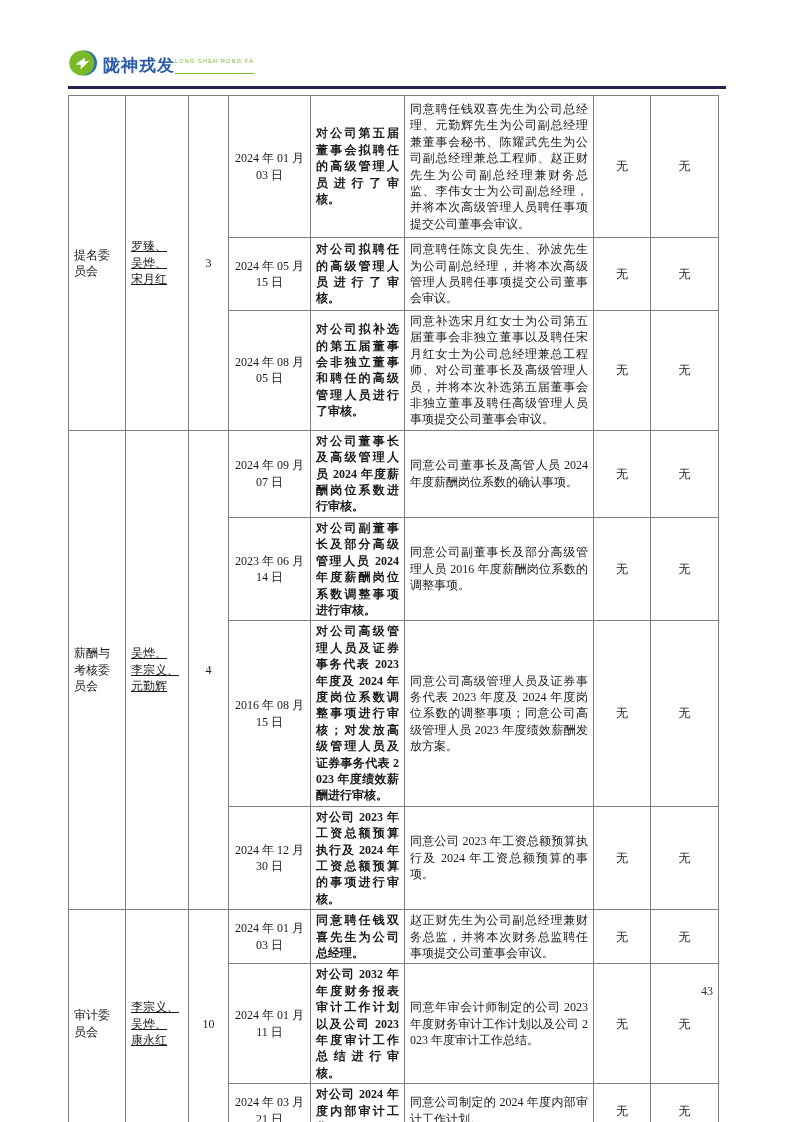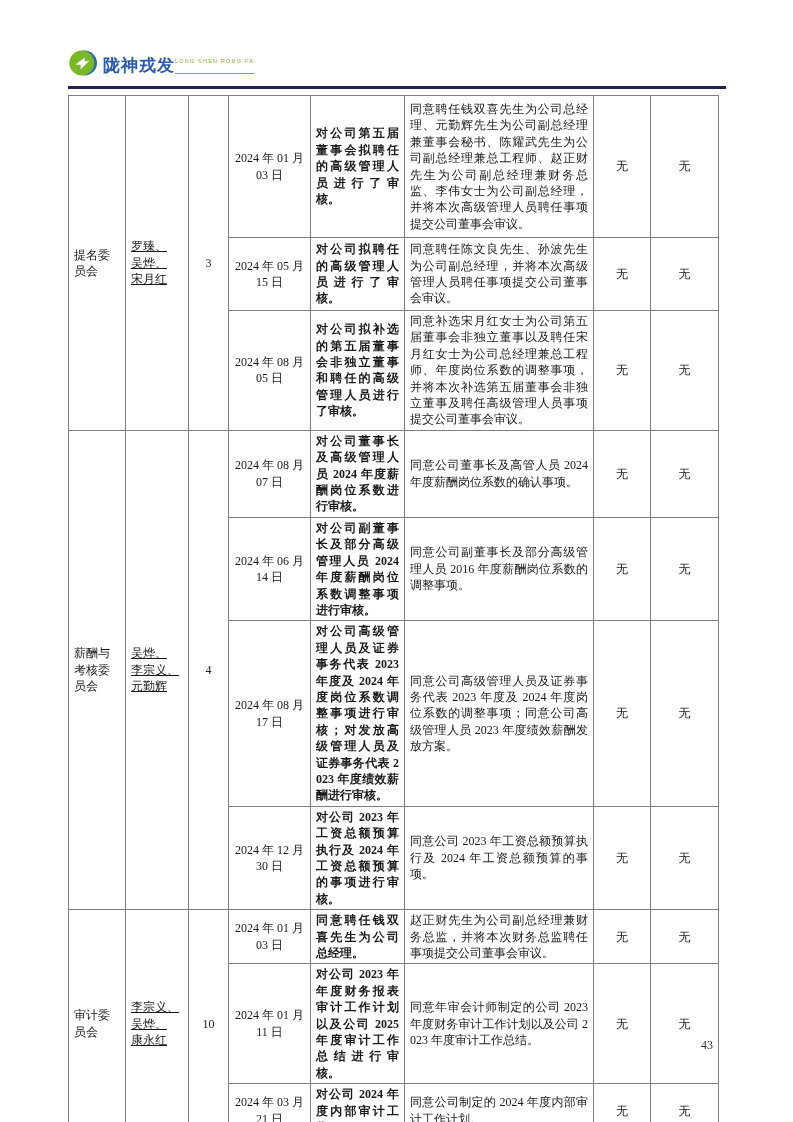--- a/index.html
+++ b/index.html
@@ -30,21 +30,21 @@
     word-break:break-all;
   }
   td.td-committee { padding-left:6px; }
   td.td-members  { white-space:pre-line; padding-left:7px;text-decoration:underline; }
   td.td-count    { text-align:center; padding:2px 2px; }
   td.td-date     { padding-left:7px;text-align:center; }
   td.td-topic    { text-align:justify; text-align-last:left; padding:2px 6px;font-weight:bold; }
   td.td-resolution { text-align:justify; text-align-last:left; padding:2px 7px; }
   td.td-blank    { text-align:center; }
   
-  .page-number { position:absolute; top:1038px; right:80px; font-size:12px; color:#333; }
+  .page-number { position:absolute; top:984px; right:80px; font-size:12px; color:#333; }
 </style>
 </head>
 <body>
 
 <div class="page">
 
   <div class="header">
     <div class="logo">
       <span>
         <svg width="30" height="30" viewBox="0 0 30 30">
@@ -88,45 +88,45 @@
         <tr style="height: 73px;">
           <td class="td-date">2024 年 05 月 15 日</td>
           <td class="td-topic">对公司拟聘任的高级管理人员进行了审核。</td>
           <td class="td-resolution">同意聘任陈文良先生、孙波先生为公司副总经理，并将本次高级管理人员聘任事项提交公司董事会审议。</td>
           <td class="td-blank">无</td>
           <td class="td-blank">无</td>
         </tr>
         <tr style="height: 110px;">
           <td class="td-date">2024 年 08 月 05 日</td>
           <td class="td-topic">对公司拟补选的第五届董事会非独立董事和聘任的高级管理人员进行了审核。</td>
-          <td class="td-resolution">同意补选宋月红女士为公司第五届董事会非独立董事以及聘任宋月红女士为公司总经理兼总工程师、年度岗位系数的调整事项，并将本次补选第五届董事会非独立董事及聘任高级管理人员事项提交公司董事会审议。</td>
+          <td class="td-resolution">同意补选宋月红女士为公司第五届董事会非独立董事以及聘任宋月红女士为公司总经理兼总工程师、对公司董事长及高级管理人员，并将本次补选第五届董事会非独立董事及聘任高级管理人员事项提交公司董事会审议。</td>
           <td class="td-blank">无</td>
           <td class="td-blank">无</td>
         </tr>
         <tr style="height: 85px;">
           <td class="td-committee" rowspan="4">薪酬与考核委员会</td>
           <td class="td-members" rowspan="4">吴烨、
 李宗义、
 元勤辉</td>
           <td class="td-count" rowspan="4">4</td>
-          <td class="td-date">2024 年 08 月 07 日</td>
+          <td class="td-date">2024 年 09 月 07 日</td>
           <td class="td-topic">对公司董事长及高级管理人员 2024 年度薪酬岗位系数进行审核。</td>
           <td class="td-resolution">同意公司董事长及高管人员 2024 年度薪酬岗位系数的确认事项。</td>
           <td class="td-blank">无</td>
           <td class="td-blank">无</td>
         </tr>
         <tr style="height: 92px;">
-          <td class="td-date">2024 年 06 月 14 日</td>
+          <td class="td-date">2023 年 06 月 14 日</td>
           <td class="td-topic">对公司副董事长及部分高级管理人员 2024 年度薪酬岗位系数调整事项进行审核。</td>
           <td class="td-resolution">同意公司副董事长及部分高级管理人员 2016 年度薪酬岗位系数的调整事项。</td>
           <td class="td-blank">无</td>
           <td class="td-blank">无</td>
         </tr>
         <tr style="height: 160px;">
-          <td class="td-date">2024 年 08 月 17 日</td>
+          <td class="td-date">2016 年 08 月 15 日</td>
           <td class="td-topic">对公司高级管理人员及证券事务代表 2023 年度及 2024 年度岗位系数调整事项进行审核；对发放高级管理人员及证券事务代表 2023 年度绩效薪酬进行审核。</td>
           <td class="td-resolution">同意公司高级管理人员及证券事务代表 2023 年度及 2024 年度岗位系数的调整事项；同意公司高级管理人员 2023 年度绩效薪酬发放方案。</td>
           <td class="td-blank">无</td>
           <td class="td-blank">无</td>
         </tr>
         <tr style="height: 80px;">
           <td class="td-date">2024 年 12 月 30 日</td>
           <td class="td-topic">对公司 2023 年工资总额预算执行及 2024 年工资总额预算的事项进行审核。</td>
           <td class="td-resolution">同意公司 2023 年工资总额预算执行及 2024 年工资总额预算的事项。</td>
           <td class="td-blank">无</td>
@@ -139,21 +139,21 @@
 康永红</td>
           <td class="td-count" rowspan="3">10</td>
           <td class="td-date">2024 年 01 月 03 日</td>
           <td class="td-topic">同意聘任钱双喜先生为公司总经理。</td>
           <td class="td-resolution">赵正财先生为公司副总经理兼财务总监，并将本次财务总监聘任事项提交公司董事会审议。</td>
           <td class="td-blank">无</td>
           <td class="td-blank">无</td>
         </tr>
         <tr style="height: 87px;">
           <td class="td-date">2024 年 01 月 11 日</td>
-          <td class="td-topic">对公司 2023 年年度财务报表审计工作计划以及公司 2025 年度审计工作总结进行审核。</td>
+          <td class="td-topic">对公司 2032 年年度财务报表审计工作计划以及公司 2023 年度审计工作总结进行审核。</td>
           <td class="td-resolution">同意年审会计师制定的公司 2023 年度财务审计工作计划以及公司 2023 年度审计工作总结。</td>
           <td class="td-blank">无</td>
           <td class="td-blank">无</td>
         </tr>
         <tr style="height: 35px;">
           <td class="td-date">2024 年 03 月 21 日</td>
           <td class="td-topic">对公司 2024 年度内部审计工作</td>
           <td class="td-resolution">同意公司制定的 2024 年度内部审计工作计划。</td>
           <td class="td-blank">无</td>
           <td class="td-blank">无</td>

